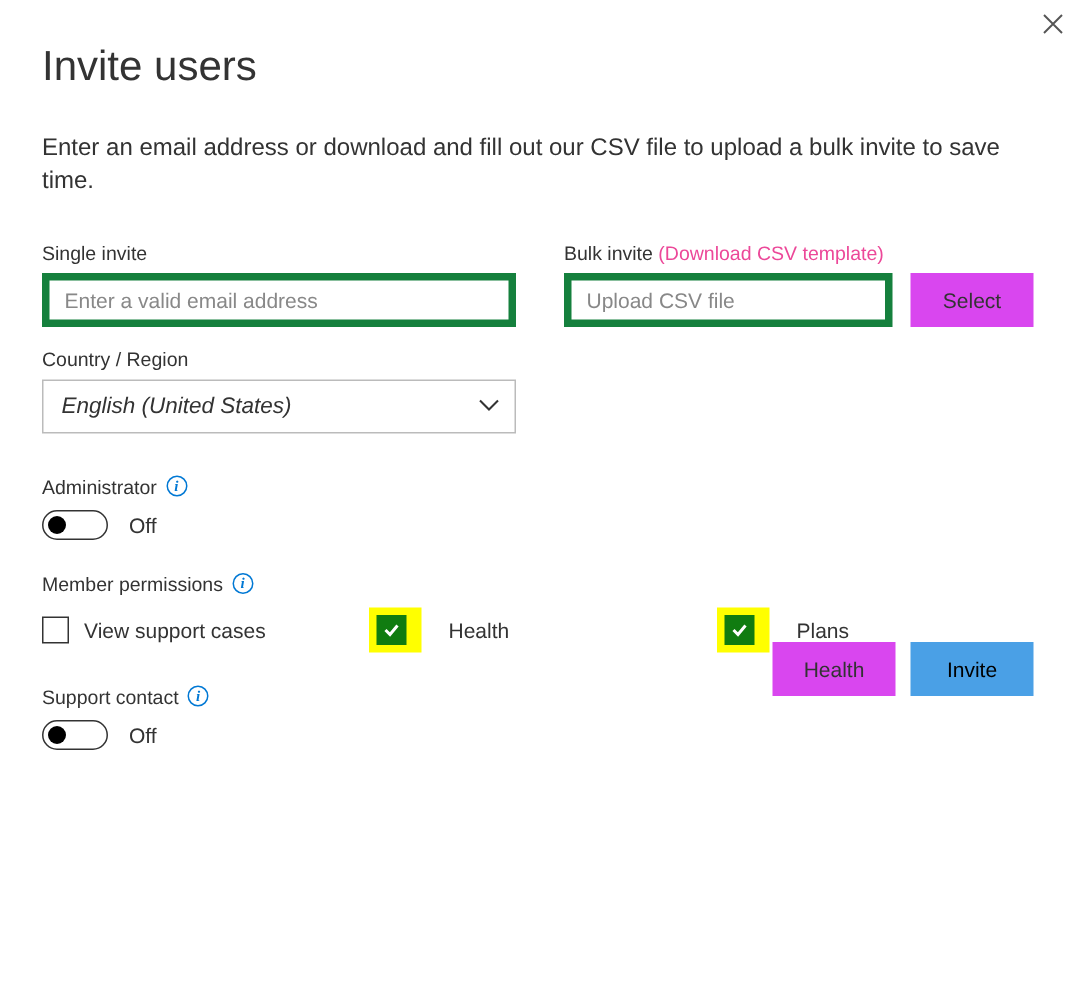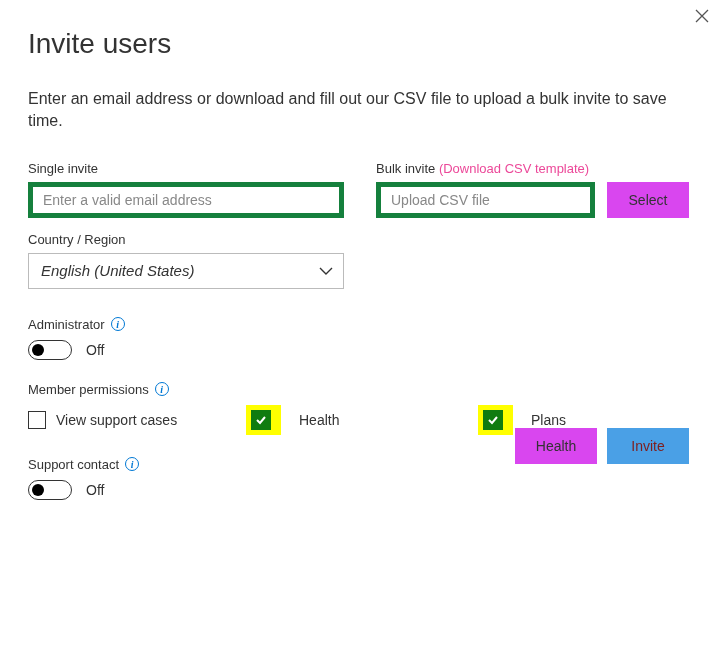--- a/index.html
+++ b/index.html
@@ -71,21 +71,21 @@
   .bulk-input { width: 215px; }
   .btn {
     height: 36px;
     border: none;
     font-size: 14px;
     font-family: inherit;
     cursor: pointer;
     padding: 0 20px;
   }
   .btn-gray { background: #d946ef; color: #333; min-width: 82px; }
-  .btn-primary { background: #4aa0e6; color: #7f1d1d; min-width: 82px; }
+  .btn-primary { background: #4aa0e6; color: #000000; min-width: 82px; }
   .select-wrap {
     position: relative;
     width: 316px;
     font-style: italic;
   }
   .select-box {
     width: 100%;
     height: 36px;
     border: 1px solid #bbb;
     padding: 0 36px 0 12px;

